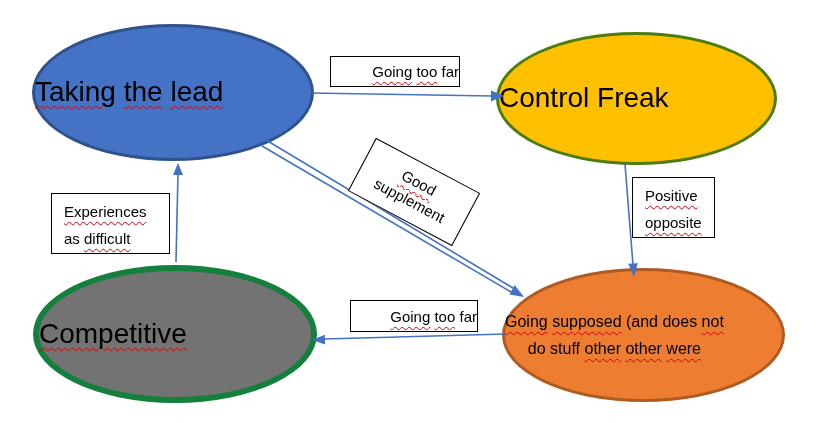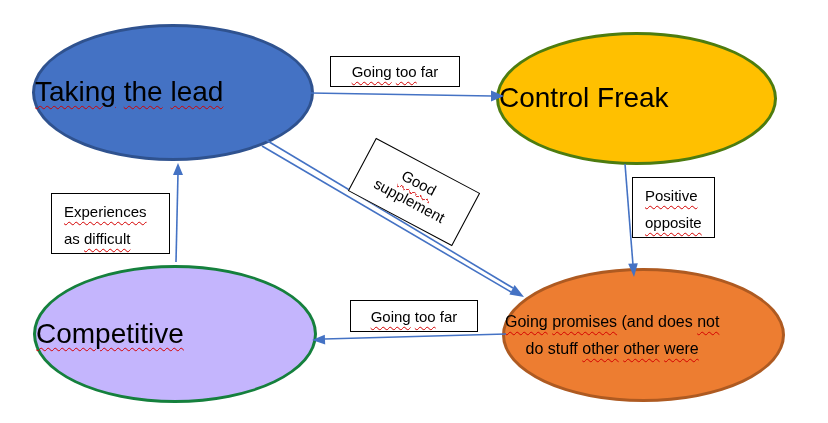--- a/index.html
+++ b/index.html
@@ -8,35 +8,35 @@
     font-family:"Liberation Sans",sans-serif;color:#000;
   }
   .node{
     position:absolute;border-radius:50%;
     display:flex;align-items:center;justify-content:flex-start;text-align:center;
     box-sizing:border-box;z-index:1;
   }
   .node-label{font-size:28px;line-height:1.15;}
   .node-blue{left:32px;top:24px;width:282px;height:137px;background:#4472C4;border:3px solid #2F528F;}
   .node-yellow{left:496px;top:32px;width:281px;height:133px;background:#FFC000;border:3px solid #4d7c0f;}
-  .node-green{left:33px;top:265px;width:284px;height:138px;background:#c4b5fd;border:3px solid #15803d;}
+  .node-green{left:33px;top:265px;width:284px;height:138px;background:#737373;border:6px solid #15803d;}
   .node-orange{left:502px;top:268px;width:283px;height:134px;background:#ED7D31;border:3px solid #AE5A21;}
   .node-orange .node-label{font-size:16px;line-height:27px;}
   .sq{
     text-decoration-line:underline;
     text-decoration-style:wavy;
     text-decoration-color:#D40000;
     text-decoration-thickness:1px;
     text-underline-offset:4px;
   }
   .edge-label{
     position:absolute;background:#FFFFFF;border:1.5px solid #000;box-sizing:border-box;
     font-size:15px;z-index:3;
   }
-  .edge-label.center{display:flex;align-items:center;justify-content:center;text-align:center;}
+  .edge-label.center{display:flex;align-items:center;justify-content:flex-end;text-align:center;}
   .lbl-gtf-top{left:330px;top:56px;width:130px;height:31px;}
   .lbl-gtf-bottom{left:350px;top:300px;width:128px;height:32px;}
   .lbl-positive{left:632px;top:177px;width:83px;height:61px;padding:4px 0 0 12px;line-height:27px;}
   .lbl-experiences{left:51px;top:193px;width:119px;height:61px;padding:4px 16px 0 12px;line-height:27px;}
   .lbl-good{
     left:355px;top:162px;width:118px;height:60px;
     transform:rotate(28deg);transform-origin:center center;
     display:flex;flex-direction:column;align-items:center;justify-content:center;
     text-align:center;line-height:20px;
   }
@@ -56,21 +56,21 @@
   <div class="node node-yellow">
     <div class="node-label"><span>Control Freak</span></div>
   </div>
 
   <div class="node node-green">
     <div class="node-label"><span class="sq">Competitive</span></div>
   </div>
 
   <div class="node node-orange">
     <div class="node-label">
-      <div><span class="sq">Going</span><span> </span><span class="sq">promises</span><span> (and does </span><span class="sq">not</span></div>
+      <div><span class="sq">Going</span><span> </span><span class="sq">supposed</span><span> (and does </span><span class="sq">not</span></div>
       <div><span>do stuff </span><span class="sq">other</span><span> </span><span class="sq">other</span><span> </span><span class="sq">were</span></div>
     </div>
   </div>
 
   <svg id="connector-layer" width="828" height="423" viewBox="0 0 828 423" aria-hidden="true">
 
     <g>
       <line class="conn" x1="310" y1="93" x2="492" y2="96"></line>
       <polygon class="conn-head" points="504,96 491,90.5 491,101.5"></polygon>
     </g>

